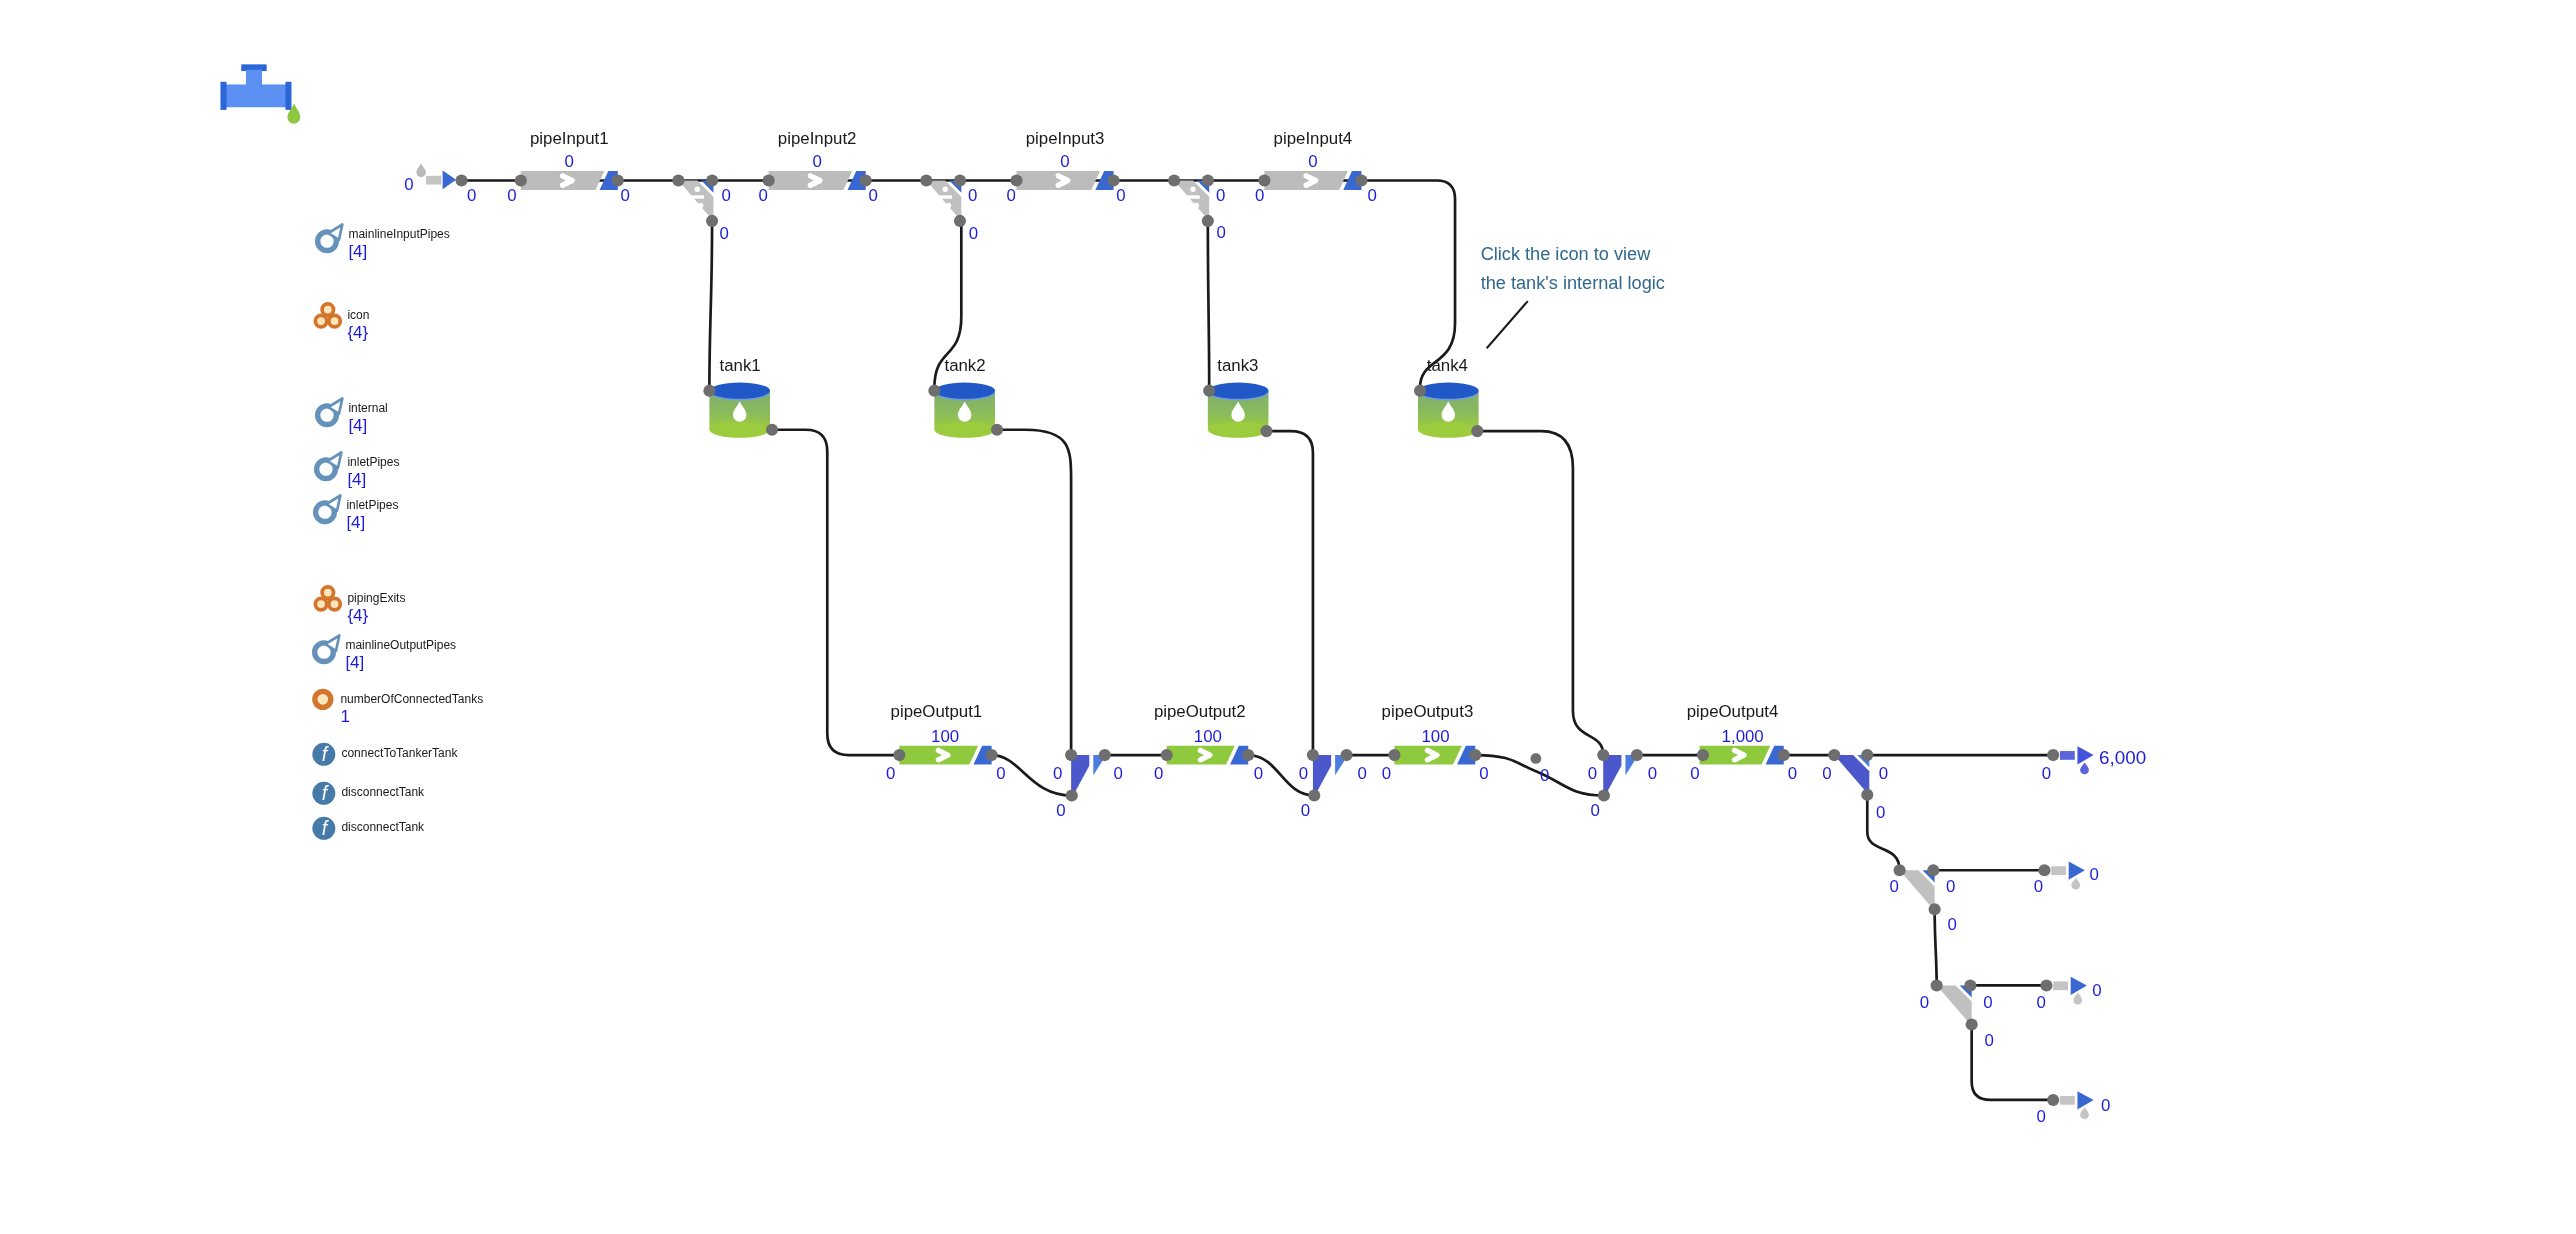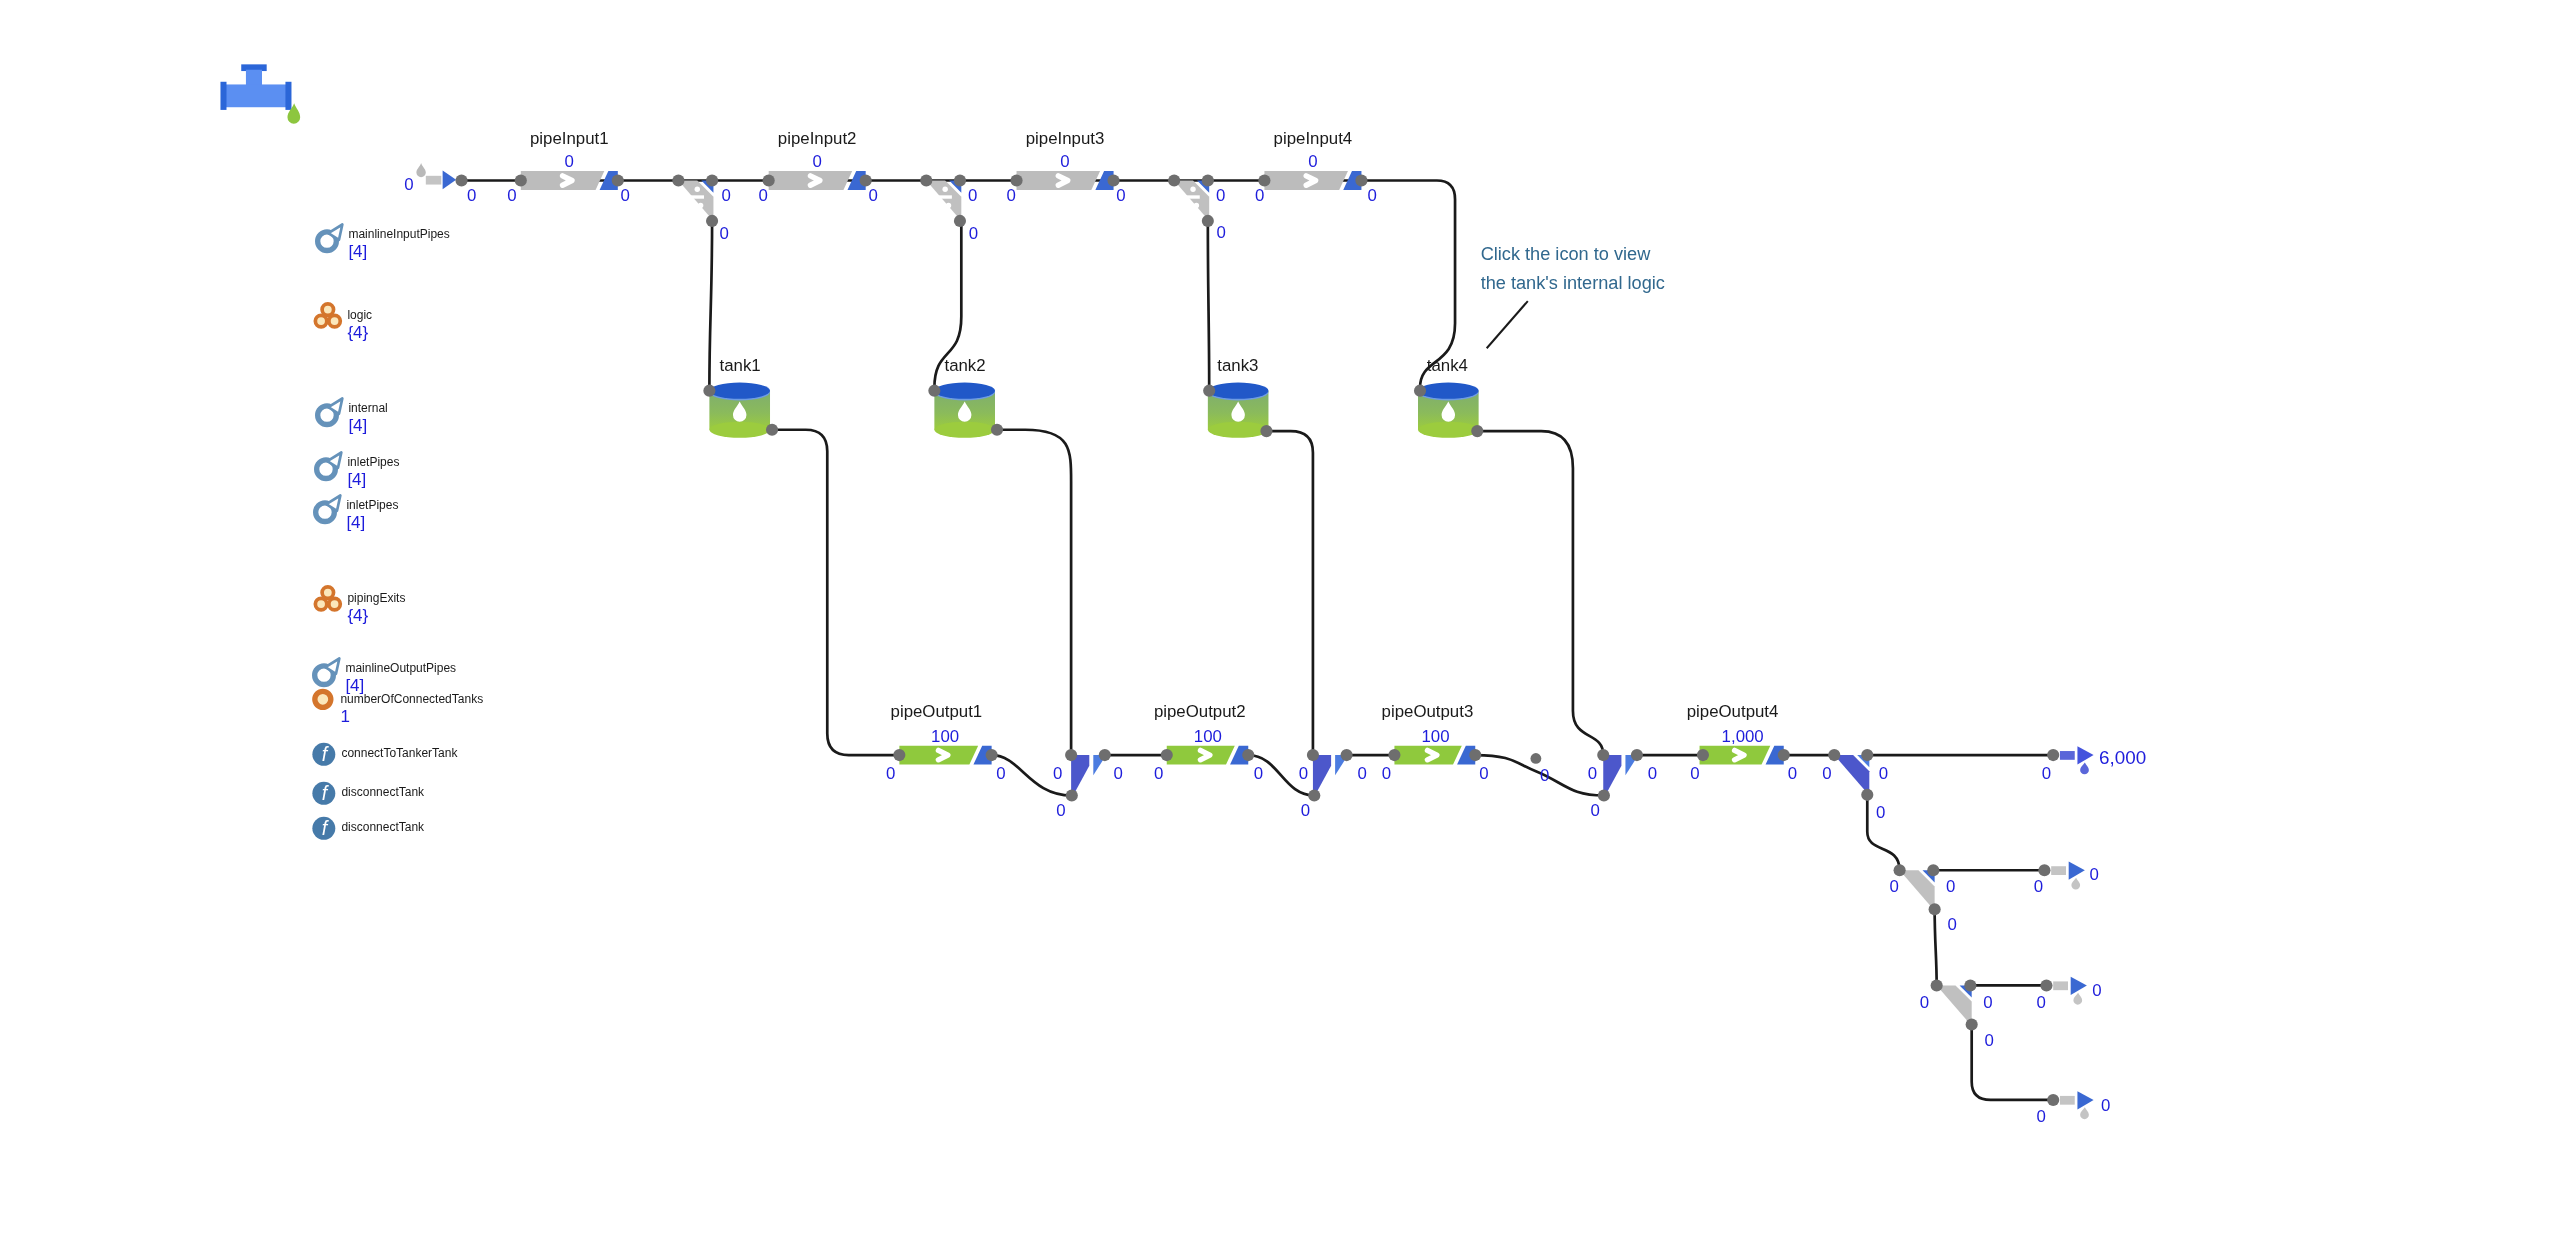--- a/index.html
+++ b/index.html
@@ -45,21 +45,21 @@
         <div class="svalue">[4]</div>
       </div>
   </div>
   <div class="srow" style="left:313px;top:302px">
     <svg class="sicon" width="31" height="30" viewBox="0 0 46 44">
         <circle cx="22" cy="11" r="8.5" fill="#fbe7bb" stroke="#d4752c" stroke-width="5.5"></circle>
         <circle cx="12" cy="28" r="8.5" fill="#fbe7bb" stroke="#d4752c" stroke-width="5.5"></circle>
         <circle cx="32" cy="28" r="8.5" fill="#fbe7bb" stroke="#d4752c" stroke-width="5.5"></circle>
       </svg>
     <div class="scol">
-        <div class="slabel">logic</div>
+        <div class="slabel">icon</div>
         <div class="svalue">{4}</div>
       </div>
   </div>
   <div class="srow" style="left:313px;top:395px">
     <svg class="sicon" width="32" height="35" viewBox="0 0 48 52">
         <circle cx="21" cy="30" r="14" fill="none" stroke="#6592ba" stroke-width="8"></circle>
         <polygon points="23,18 44,5 39,28" fill="#fff" stroke="#6592ba" stroke-width="4" stroke-linejoin="round"></polygon>
       </svg>
     <div class="scol">
         <div class="slabel">internal</div>
@@ -90,21 +90,21 @@
     <svg class="sicon" width="31" height="30" viewBox="0 0 46 44">
         <circle cx="22" cy="11" r="8.5" fill="#fbe7bb" stroke="#d4752c" stroke-width="5.5"></circle>
         <circle cx="12" cy="28" r="8.5" fill="#fbe7bb" stroke="#d4752c" stroke-width="5.5"></circle>
         <circle cx="32" cy="28" r="8.5" fill="#fbe7bb" stroke="#d4752c" stroke-width="5.5"></circle>
       </svg>
     <div class="scol">
         <div class="slabel">pipingExits</div>
         <div class="svalue">{4}</div>
       </div>
   </div>
-  <div class="srow" style="left:310px;top:655px">
+  <div class="srow" style="left:310px;top:632px">
     <svg class="sicon" width="32" height="35" viewBox="0 0 48 52">
         <circle cx="21" cy="30" r="14" fill="none" stroke="#6592ba" stroke-width="8"></circle>
         <polygon points="23,18 44,5 39,28" fill="#fff" stroke="#6592ba" stroke-width="4" stroke-linejoin="round"></polygon>
       </svg>
     <div class="scol">
         <div class="slabel">mainlineOutputPipes</div>
         <div class="svalue">[4]</div>
       </div>
   </div>
   <div class="srow" style="left:310px;top:686px">

